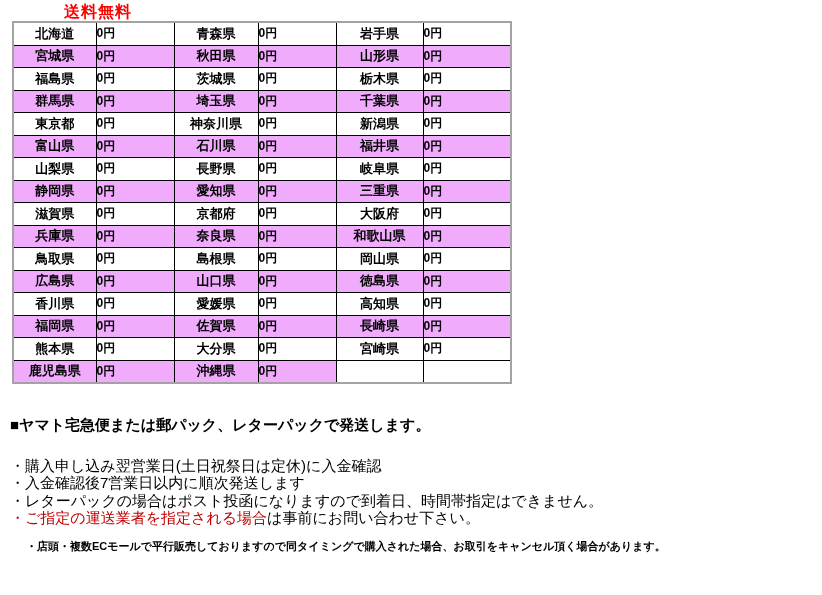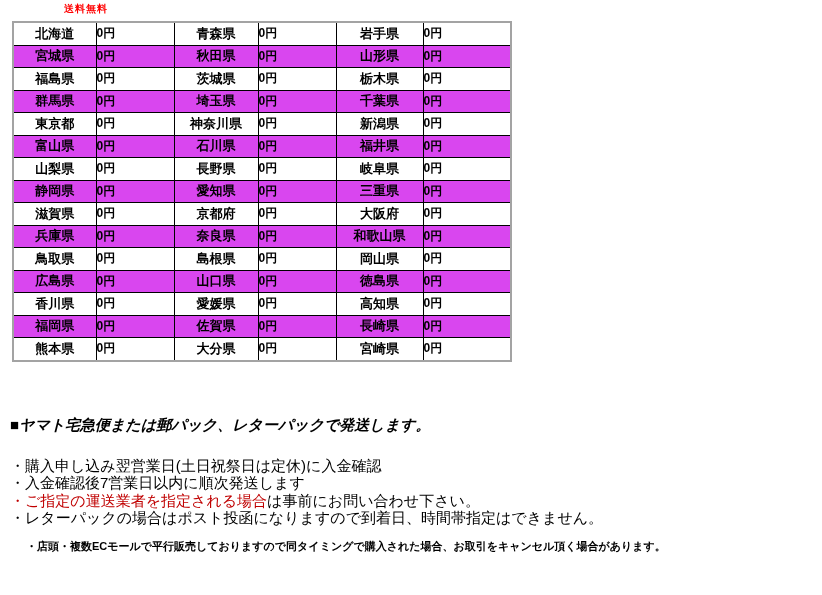--- a/index.html
+++ b/index.html
@@ -4,42 +4,42 @@
 <style>
   html,body{margin:0;padding:0;}
   body{
     width:822px;height:595px;position:relative;background:#ffffff;
     font-family:"Liberation Sans","DejaVu Sans",sans-serif;
     -webkit-font-smoothing:antialiased;
   }
   
   .free-ship{
     position:absolute;left:64px;top:2px;
-    color:#ff0000;font-size:10px;font-weight:bold;letter-spacing:1px;
+    color:#ff0000;font-size:16px;font-weight:bold;letter-spacing:1px;
   }
   
   table.fee-table{
     position:absolute;left:12px;top:21px;
     border-collapse:collapse;table-layout:fixed;width:498px;
     border:2px solid #a3a3a3;
   }
   table.fee-table td{
     border:1px solid #000;
     height:21.5px;padding:0;overflow:hidden;white-space:nowrap;
     font-weight:bold;color:#000;
   }
   td.pref{ text-align:center;font-size:13px; }
   td.fee{ text-align:left;font-size:12px;padding-left:6px; }
   td.pairsep{ border-left-width:2px; }
-  tr.alt td{ background:#d946ef; }
+  tr.alt td{ background:#f0abfc; }
   td.empty{ background:#ffffff !important; }
   
   .ship-heading{
     position:absolute;left:10px;top:416px;
-    font-size:15px;font-weight:bold;color:#000;font-style:italic;
+    font-size:15px;font-weight:bold;color:#000;
   }
   .bullets{
     position:absolute;left:10px;top:457px;
     font-size:15px;font-weight:normal;color:#000;line-height:17.3px;
     white-space:nowrap;
   }
   .red-part{ color:#c00000; }
   .small-note{
     position:absolute;left:26px;top:539px;
     font-size:11px;font-weight:bold;color:#000;white-space:nowrap;
@@ -173,25 +173,33 @@
         <td class="fee">0円</td>
       </tr>
       <tr>
         <td class="pref">熊本県</td>
         <td class="fee">0円</td>
         <td class="pref pairsep">大分県</td>
         <td class="fee">0円</td>
         <td class="pref pairsep">宮崎県</td>
         <td class="fee">0円</td>
       </tr>
+      <tr class="alt">
+        <td class="pref">鹿児島県</td>
+        <td class="fee">0円</td>
+        <td class="pref pairsep">沖縄県</td>
+        <td class="fee">0円</td>
+        <td class="pref pairsep empty"></td>
+        <td class="fee empty"></td>
+      </tr>
     </tbody>
 </table>
 
 <div class="ship-heading">■ヤマト宅急便または郵パック、レターパックで発送します。</div>
 
 <div class="bullets">
   <div>・購入申し込み翌営業日(土日祝祭日は定休)に入金確認</div>
   <div>・入金確認後7営業日以内に順次発送します</div>
+  <div>・レターパックの場合はポスト投函になりますので到着日、時間帯指定はできません。</div>
   <div><span class="red-part">・ご指定の運送業者を指定される場合</span><span>は事前にお問い合わせ下さい。</span></div>
-  <div>・レターパックの場合はポスト投函になりますので到着日、時間帯指定はできません。</div>
 </div>
 
 <div class="small-note">・店頭・複数ECモールで平行販売しておりますので同タイミングで購入された場合、お取引をキャンセル頂く場合があります。</div>
 
 </body></html>

